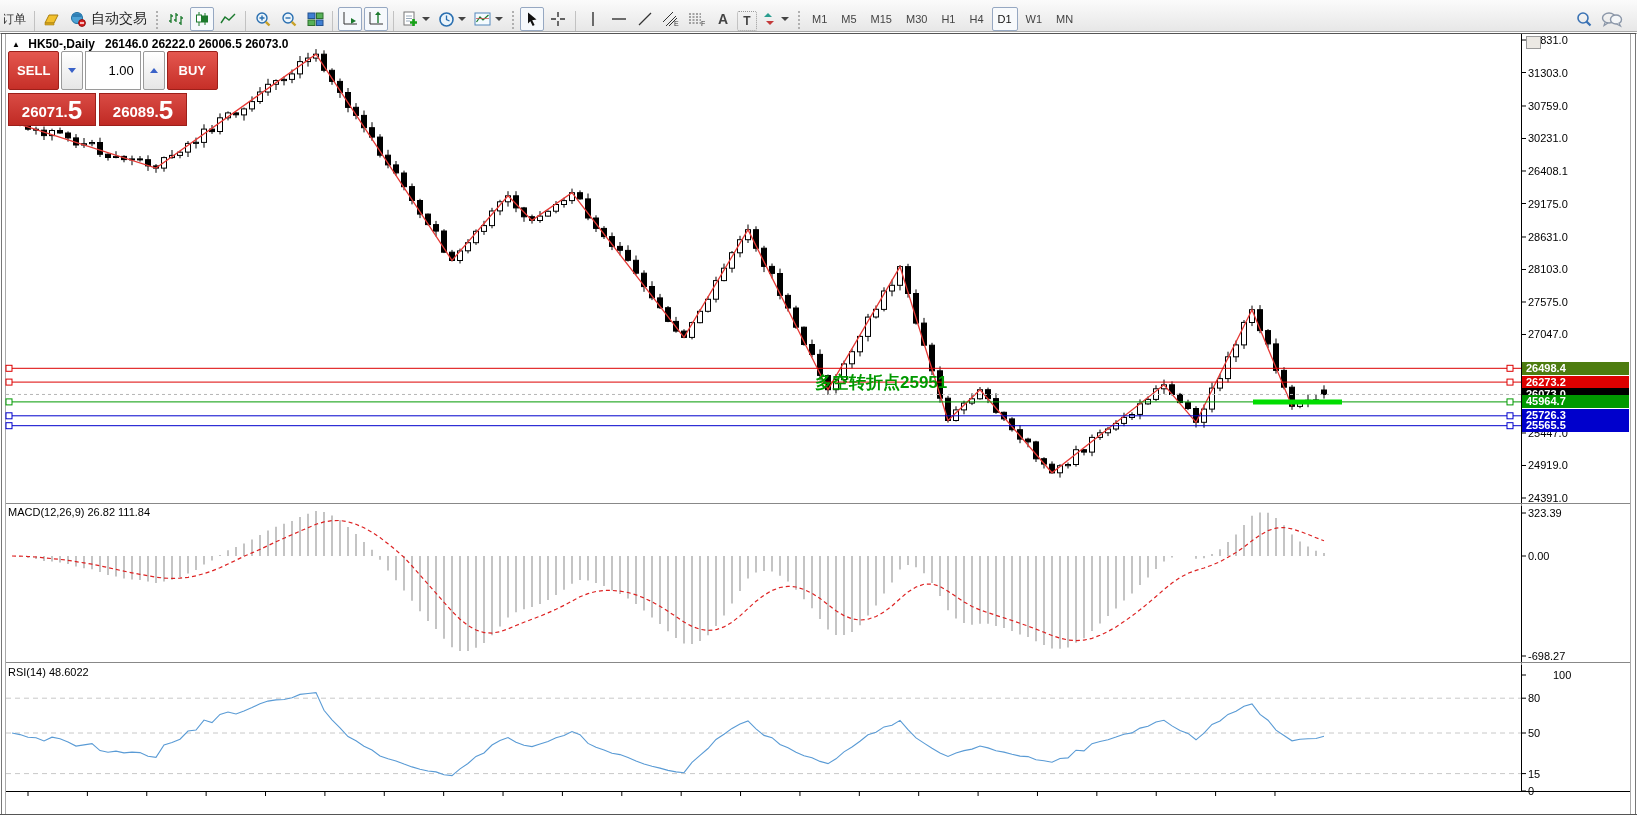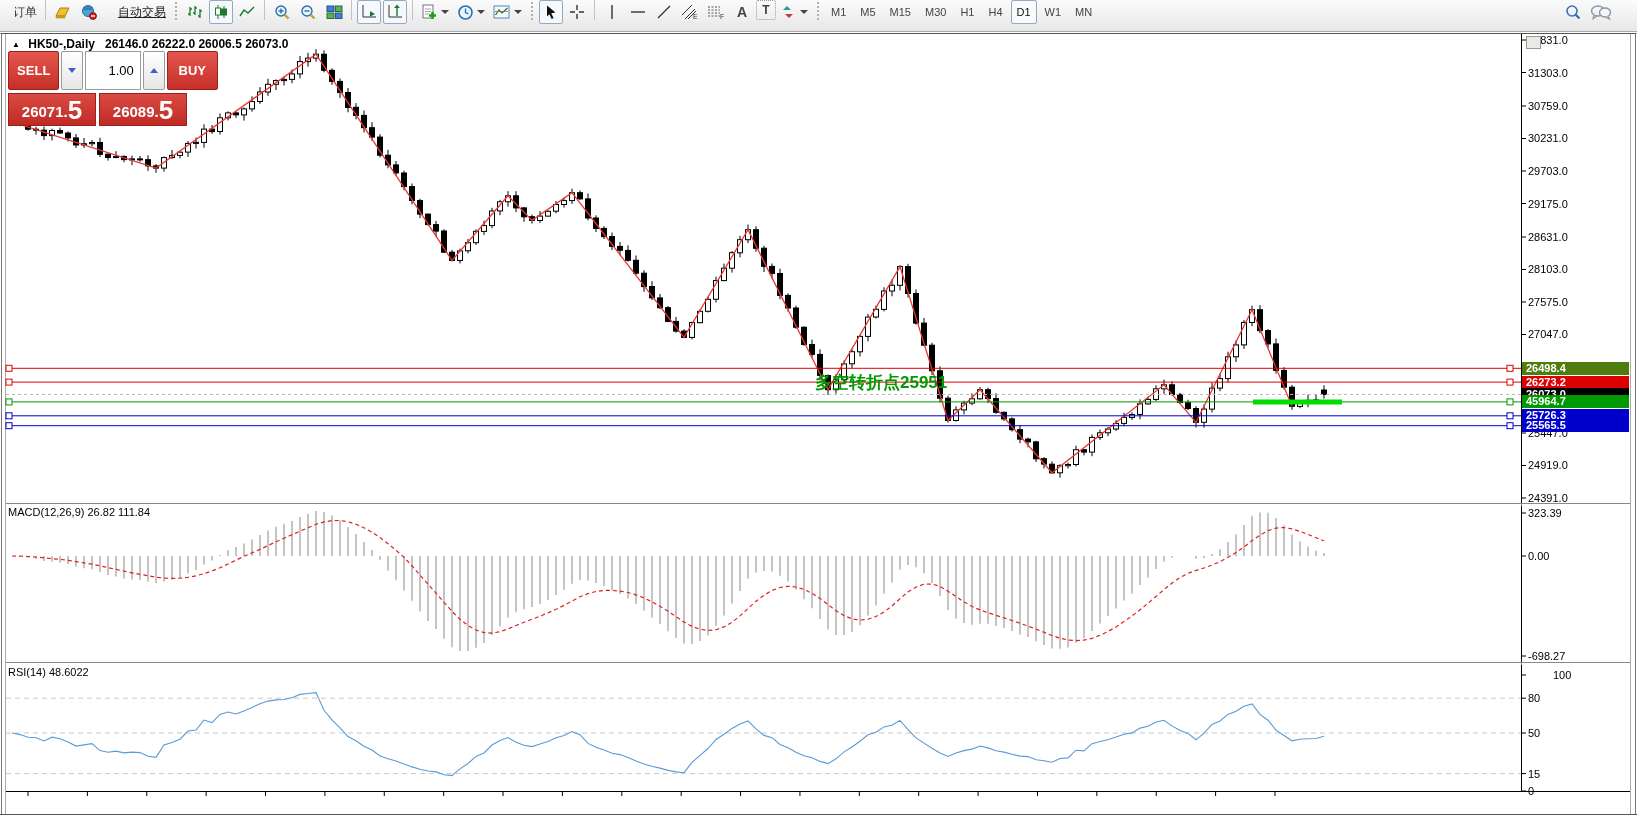--- a/index.html
+++ b/index.html
@@ -1,26 +1,26 @@
 <!DOCTYPE html>
 <html><head>
 <meta charset="utf-8">
 <style>
   html,body{margin:0;padding:0;}
   body{font-family:"Liberation Sans","DejaVu Sans",sans-serif;background:#d6d3ce;}
   #root{position:relative;width:1637px;height:816px;background:#fff;overflow:hidden;}
   
   .toolbar{position:absolute;left:0;top:0;width:1637px;height:32px;
     background:linear-gradient(#fbfbfb,#e7e7e7);border-bottom:1px solid #a9a9a9;
-    display:flex;align-items:flex-start;padding:0 13px;box-sizing:border-box;z-index:5;}
+    display:flex;align-items:flex-end;padding:0 2px;box-sizing:border-box;z-index:5;}
   .tb-btn{height:24px;min-width:24px;display:flex;align-items:center;justify-content:center;
     border:1px solid transparent;border-radius:2px;margin:0 1px;padding:0 2px;color:#333;
     font-size:12px;cursor:default;box-sizing:border-box;}
   .tb-btn.pressed{border-color:#96a8c2;background:#f6f9fc;}
-  .tb-label{font-size:12px;color:#222;margin-left:20px;white-space:nowrap;text-decoration:underline;}
+  .tb-label{font-size:14px;color:#222;margin-left:4px;white-space:nowrap;}
   .grip{width:6px;height:22px;margin:0 3px;
     background-image:radial-gradient(#b0b0b0 1px,transparent 1.1px);background-size:4px 4px;background-position:1px 1px;}
   .sep{width:1px;height:20px;background:#c2c2c2;margin:0 4px;}
   .dd-arrow{width:0;height:0;border-left:4px solid transparent;border-right:4px solid transparent;
     border-top:4px solid #444;margin-left:3px;}
   .tf-btn{height:22px;padding:0 5px;font-size:11px;color:#444;border:1px solid transparent;
     display:flex;align-items:center;margin:0 1px;border-radius:2px;}
   .tf-btn.pressed{border-color:#96a8c2;background:#f8fafc;color:#111;}
   .toolbar-right{margin-left:auto;display:flex;align-items:center;margin-right:8px;}
   #order-btn{width:26px;overflow:hidden;justify-content:flex-end;white-space:nowrap;}
@@ -850,21 +850,21 @@
     <div class="ind-label" style="left:8px;top:474px;">MACD(12,26,9) 26.82 111.84</div>
     <div class="ind-label" style="left:8px;top:634px;">RSI(14) 48.6022</div>
 
     <div class="annotation" id="annotation" style="left: 815px; top: 339px; color: rgb(0, 153, 0);">多空转折点25951</div>
 
     <div id="overlay">
         <div class="axis-num" style="left: 1528px; top: 2px;">31831.0</div>
         <div class="axis-num" style="left: 1528px; top: 34.5032px;">31303.0</div>
         <div class="axis-num" style="left: 1528px; top: 67.9914px;">30759.0</div>
         <div class="axis-num" style="left: 1528px; top: 100.495px;">30231.0</div>
-        <div class="axis-num" style="left: 1528px; top: 132.998px;">29703.0</div>
+        <div class="axis-num" style="left: 1528px; top: 132.998px;">26408.1</div>
         <div class="axis-num" style="left: 1528px; top: 165.501px;">29175.0</div>
         <div class="axis-num" style="left: 1528px; top: 198.989px;">28631.0</div>
         <div class="axis-num" style="left: 1528px; top: 231.492px;">28103.0</div>
         <div class="axis-num" style="left: 1528px; top: 263.996px;">27575.0</div>
         <div class="axis-num" style="left: 1528px; top: 296.499px;">27047.0</div>
         <div class="axis-num" style="left: 1528px; top: 394.994px;">25447.0</div>
         <div class="axis-num" style="left: 1528px; top: 427.497px;">24919.0</div>
         <div class="axis-num" style="left: 1528px; top: 460px;">24391.0</div>
         <div class="axis-num" style="left: 1528px; top: 475px;">323.39</div>
         <div class="axis-num" style="left: 1528px; top: 518px;">0.00</div>

